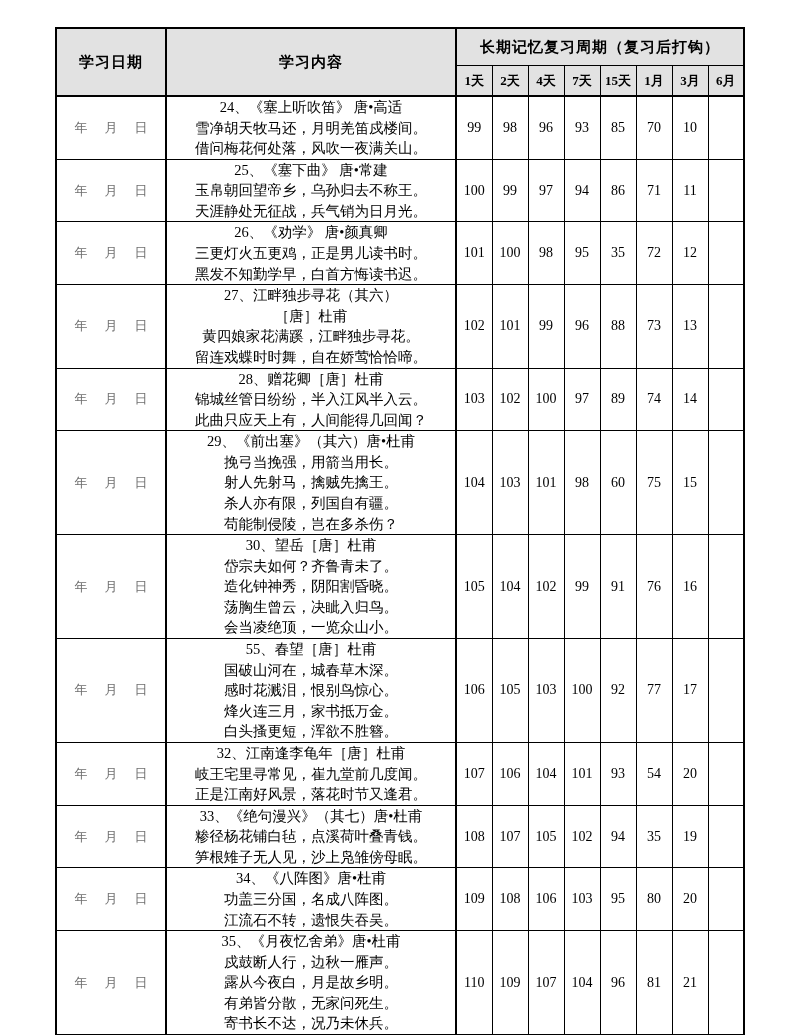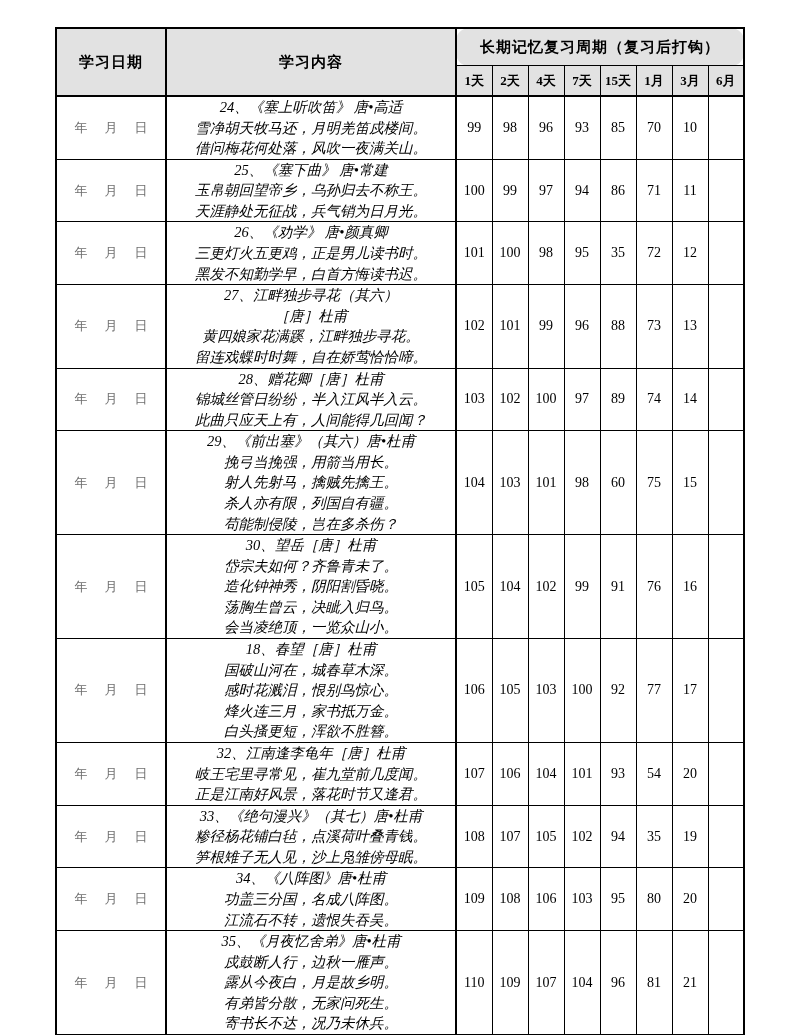--- a/index.html
+++ b/index.html
@@ -46,21 +46,20 @@
     font-weight: bold;
     letter-spacing: 1px;
     border-bottom: 2px solid #000 !important;
   }
   .hdr-date { border-right: 2px solid #000 !important; }
   .hdr-content { border-right: 2px solid #000 !important; font-family: Liberation Mono, monospace; }
   .hdr-cycle {
     border-bottom: 1px solid #000 !important;
     font-size: 15px;
     height: 36px;
-    border-radius: 13px;
   }
   .hdr-sub {
     background: #e2e2e2;
     font-size: 13px;
     font-weight: bold;
     height: 29px;
     border-bottom: 2px solid #000 !important;
   }
   .hdr-sub.first { border-left: 2px solid #000 !important; }
 
@@ -85,21 +84,20 @@
   td.content-cell {
     border-right: 2px solid #000 !important;
     font-size: 14.5px;
     line-height: 1.42;
     padding: 3px 6px 4px 6px;
     text-align: center;
   }
   td.content-cell .ln {
     display: block;
     white-space: nowrap;
-    font-style: italic;
   }
   td.content-cell .ln.title { letter-spacing: 0px; }
 
   td.num-cell {
     font-size: 14px;
     font-family: "Liberation Serif", "DejaVu Serif", serif;
   }
   td.num-cell.first { border-left: 2px solid #000 !important; }
 
   tr.body-row > td { border-top: 1px solid #000; border-bottom: 1px solid #000; }
@@ -301,21 +299,21 @@
         </tr>
         <tr class="body-row">
           <td class="date-cell">
             <div class="d-inner">
               <span>年</span>
               <span>月</span>
               <span>日</span>
             </div>
           </td>
           <td class="content-cell">
-            <span class="ln title">18、春望［唐］杜甫</span>
+            <span class="ln title">55、春望［唐］杜甫</span>
             <span class="ln">国破山河在，城春草木深。</span>
             <span class="ln">感时花溅泪，恨别鸟惊心。</span>
             <span class="ln">烽火连三月，家书抵万金。</span>
             <span class="ln">白头搔更短，浑欲不胜簪。</span>
           </td>
           <td class="num-cell first">106</td>
           <td class="num-cell">105</td>
           <td class="num-cell">103</td>
           <td class="num-cell">100</td>
           <td class="num-cell">92</td>

